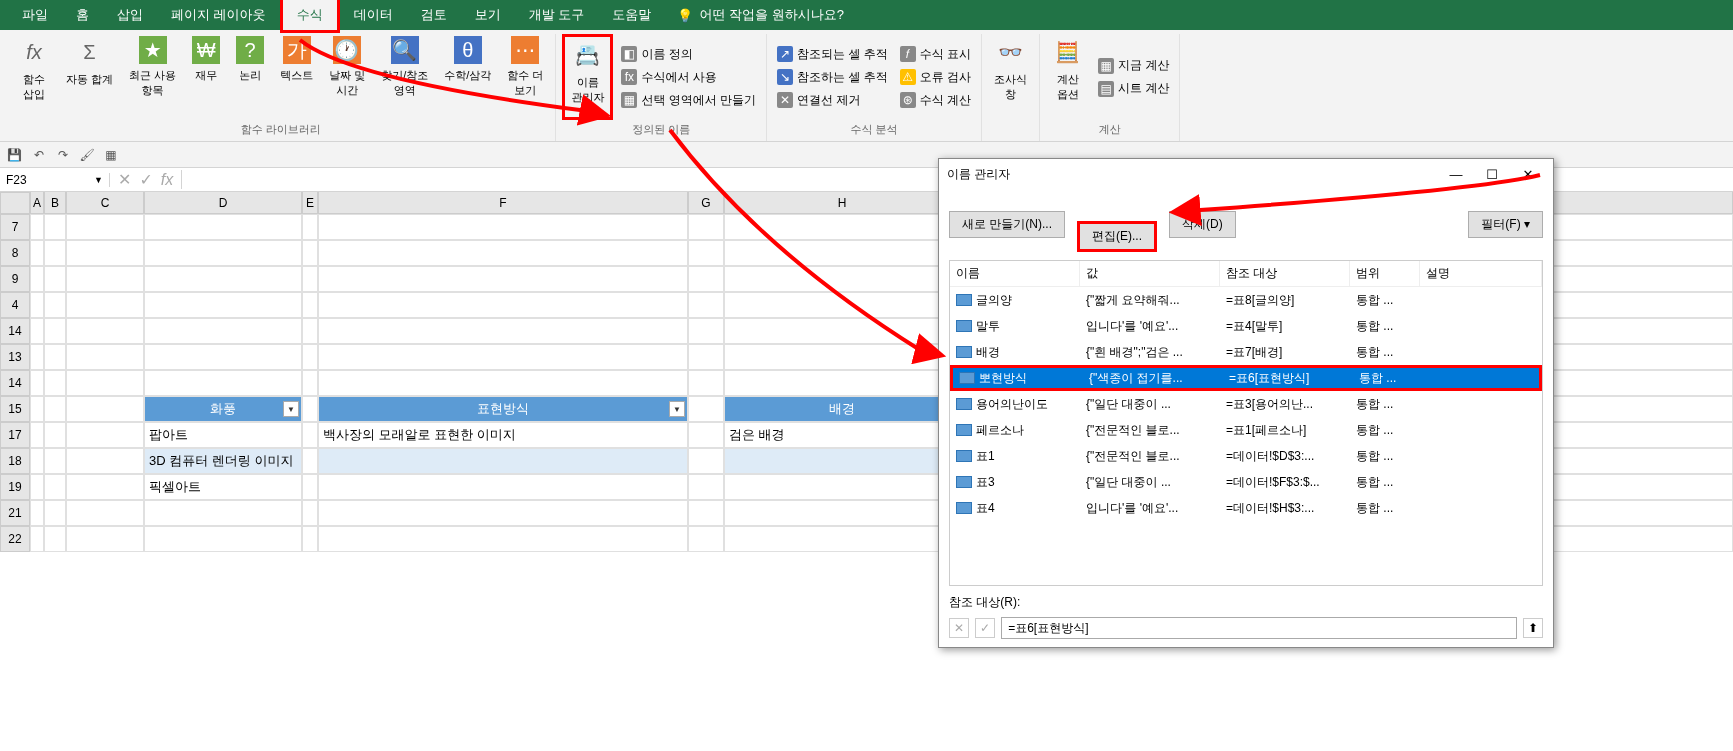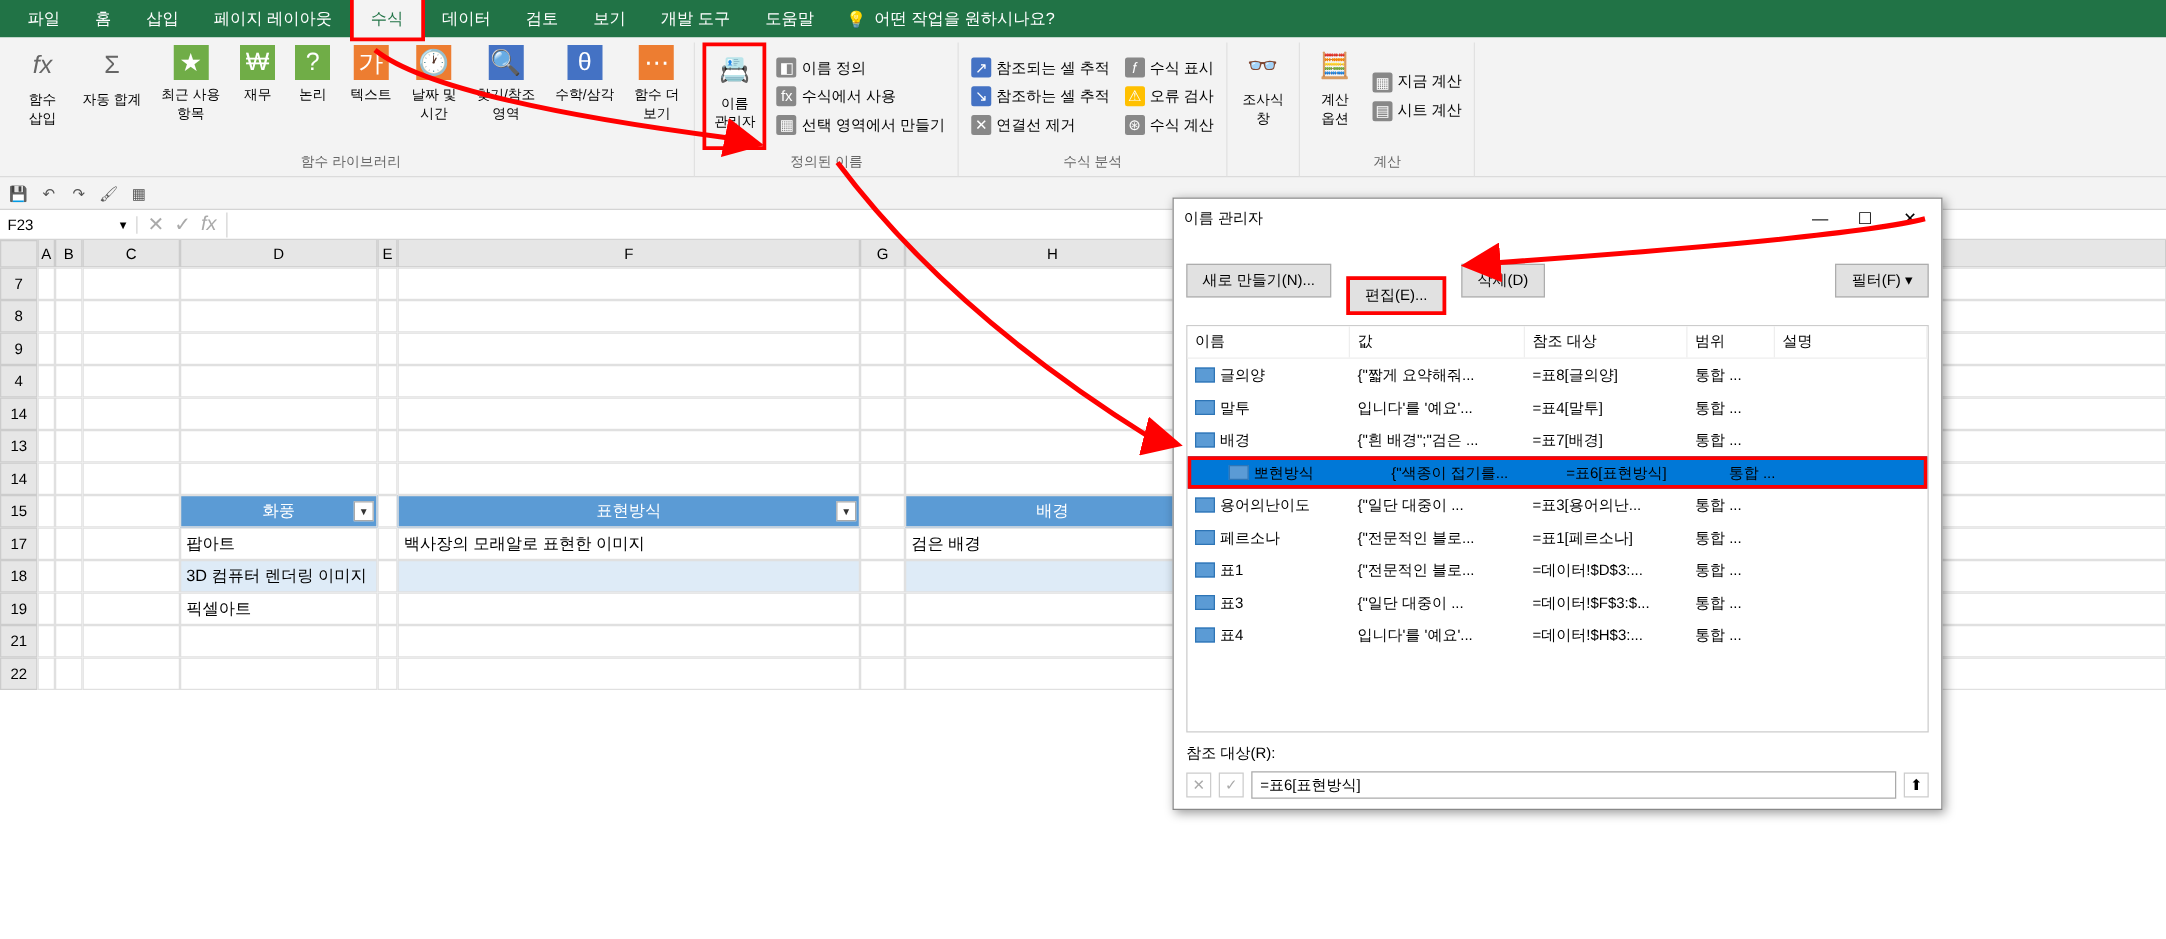--- a/index.html
+++ b/index.html
@@ -52,21 +52,21 @@
     .dlg-title { height: 30px; display: flex; align-items: center; justify-content: space-between; padding: 0 8px; font-size: 12px; }
     .dlg-title-buttons { display: flex; gap: 2px; }
     .dlg-tbtn { width: 34px; height: 24px; display: flex; align-items: center; justify-content: center; cursor: pointer; font-size: 13px; }
     .dlg-toolbar { padding: 8px 10px; display: flex; gap: 12px; align-items: center; }
     .dlg-btn { padding: 4px 12px; border: 1px solid #adadad; background: #e1e1e1; font-size: 12px; cursor: pointer; }
     .dlg-btn.highlight { border: 3px solid red; margin-top: 24px; }
     .dlg-list { flex: 1; margin: 0 10px; border: 1px solid #ccc; overflow: auto; position: relative; }
     .dlg-list-header { display: flex; background: #fff; font-size: 12px; border-bottom: 1px solid #eee; position: sticky; top: 0; }
     .dlg-lh { padding: 4px 6px; border-right: 1px solid #eee; }
     .dlg-row { display: flex; font-size: 12px; height: 26px; align-items: center; }
-    .dlg-row.sel { background: #0078d7; color: #000000; border: 3px solid red; padding-left: 24px; }
+    .dlg-row.sel { background: #0078d7; color: #ffffff; border: 3px solid red; }
     .dlg-cell { padding: 2px 6px; overflow: hidden; white-space: nowrap; text-overflow: ellipsis; }
     .nm-icon { width: 16px; height: 12px; display: inline-block; background: #5b9bd5; margin-right: 4px; vertical-align: middle; border: 1px solid #2e75b6; }
     .dlg-footer { padding: 8px 10px; display: flex; flex-direction: column; gap: 6px; font-size: 12px; }
     .refers-row { display: flex; align-items: center; gap: 6px; }
     .refers-input { flex: 1; border: 1px solid #aaa; padding: 3px 6px; font-size: 12px; }
     .close-row { display: flex; justify-content: flex-end; padding-top: 6px; }
     
     
     .arrow { position: absolute; pointer-events: none; }
     

